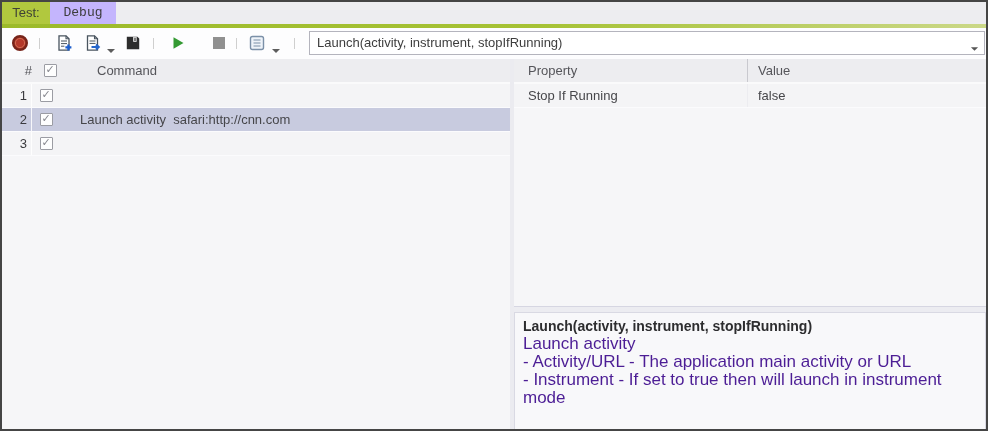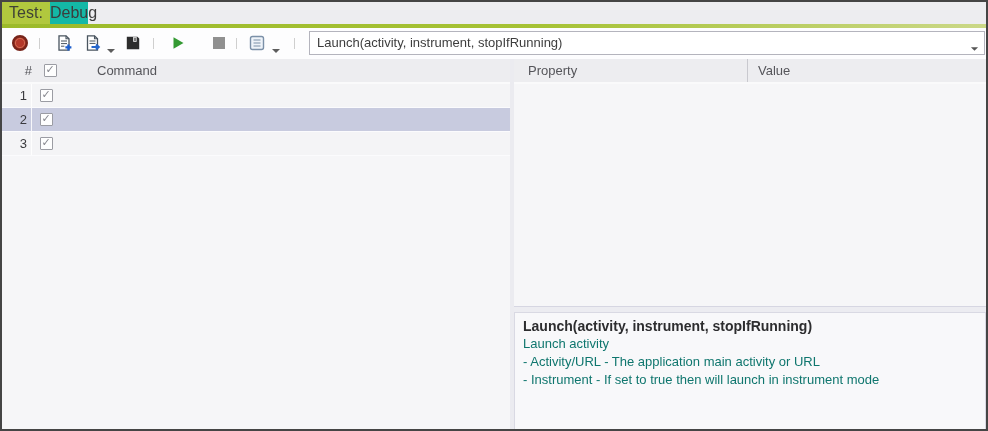--- a/index.html
+++ b/index.html
@@ -1,22 +1,22 @@
 <!DOCTYPE html>
 <html><head>
 <meta charset="utf-8">
 <style>
   html,body{margin:0;padding:0;background:#d8d8d8;font-family:"Liberation Sans",sans-serif;}
   .window{position:relative;width:988px;height:431px;box-sizing:border-box;border:2px solid #454545;
           background:#f6f6f8;overflow:hidden;}
   
   .tabbar{position:absolute;left:0;top:0;right:0;height:22px;background:#ededf0;}
-  .tab{position:absolute;top:0;height:22px;line-height:22px;font-size:16px;text-align:center;cursor:default;}
+  .tab{position:absolute;top:0;height:22px;line-height:22px;font-size:13px;text-align:center;cursor:default;}
   .tab-test{left:0;width:48px;background:#b1c83e;color:#3f4236;}
-  .tab-debug{left:48px;width:38px;background:#14b8a6;color:#3c3c3c;}
+  .tab-debug{left:48px;width:66px;background:#c4b5fd;color:#3c3c3c;font-family:Liberation Mono, monospace;}
   .green-line{position:absolute;left:0;top:22px;right:0;height:4px;
               background:linear-gradient(to right,#9cba2a 0%,#a6c235 55%,#cbd888 100%);}
   
   .toolbar{position:absolute;left:0;top:26px;right:0;height:31px;background:#fdfdfe;}
   .tbtn{position:absolute;top:6px;width:18px;height:18px;display:inline-block;}
   .tsep{position:absolute;top:10px;width:1px;height:11px;background:#cfcfcf;}
   .caret-btn{position:absolute;top:12px;width:10px;height:6px;}
   .combobox{position:absolute;left:307px;right:1px;top:3px;height:24px;box-sizing:border-box;
             border:1px solid #b4b4bd;background:#ffffff;font-size:13px;color:#3d3d3d;
             line-height:22px;padding-left:7px;white-space:nowrap;overflow:hidden;}
@@ -49,21 +49,21 @@
   .hdr-prop{width:234px;box-sizing:border-box;padding-left:14px;height:100%;
             display:flex;align-items:center;border-right:1px solid #c9c9cf;}
   .hdr-val{flex:1;padding-left:10px;}
   
   .splitter{position:absolute;left:0;right:0;top:247px;height:6px;background:#ececf1;
             border-top:1px solid #d6d6e2;}
   .helpbox{position:absolute;left:0;right:0;top:253px;bottom:0;box-sizing:border-box;
            background:#f8f8fa;border:1px solid #d9d9e3;border-bottom:none;
            padding:4px 6px 0 8px;overflow:hidden;}
   .help-title{font-size:14px;font-weight:bold;color:#2d2d2f;line-height:18px;}
-  .help-line{font-size:13px;color:#0f766e;line-height:18px;}
+  .help-line{font-size:17px;color:#4c1d95;line-height:18px;}
 </style>
 </head>
 <body>
 
 <div class="window">
 
   <div class="tabbar">
     <div class="tab tab-test">Test:</div>
     <div class="tab tab-debug">Debug</div>
   </div>
@@ -165,20 +165,21 @@
         </span>
       </div>
 
       <div class="grid-row selected">
         <span class="cell-num">2</span>
         <span class="cell-check">
           <span class="checkbox">
             <span class="check">✓</span>
           </span>
         </span>
+        <span class="cell-cmd">Launch activity  safari:http://cnn.com</span>
       </div>
 
       <div class="grid-row">
         <span class="cell-num">3</span>
         <span class="cell-check">
           <span class="checkbox">
             <span class="check">✓</span>
           </span>
         </span>
         <span class="cell-cmd"></span>
@@ -186,20 +187,24 @@
     </div>
 
     <div class="panel-gap"></div>
 
     <div class="panel-right">
       <div class="grid-header">
         <span class="hdr-prop">Property</span>
         <span class="hdr-val">Value</span>
       </div>
 
+      <div class="grid-row">
+        <span class="cell-prop">Stop If Running</span>
+        <span class="cell-val">false</span>
+      </div>
 
       <div class="splitter"></div>
 
       <div class="helpbox">
         <div class="help-title">Launch(activity, instrument, stopIfRunning)</div>
         <div class="help-line">Launch activity</div>
         <div class="help-line">- Activity/URL - The application main activity or URL</div>
         <div class="help-line">- Instrument - If set to true then will launch in instrument mode</div>
       </div>
     </div>

